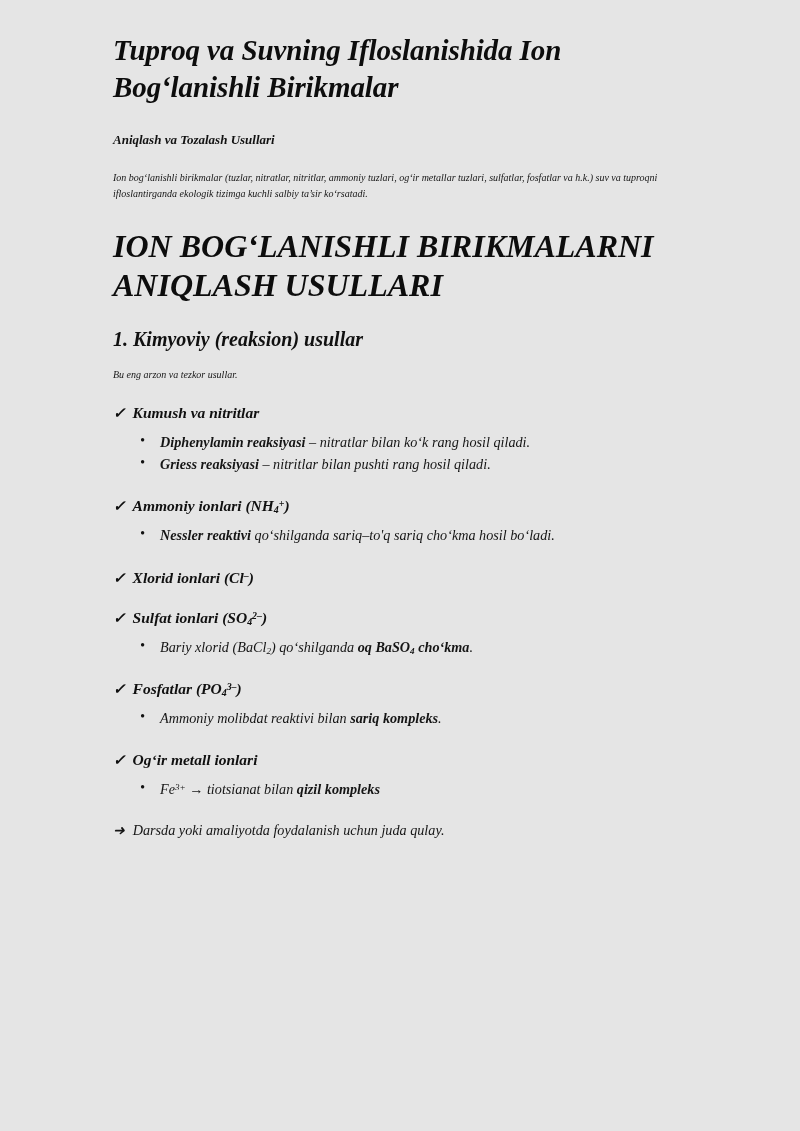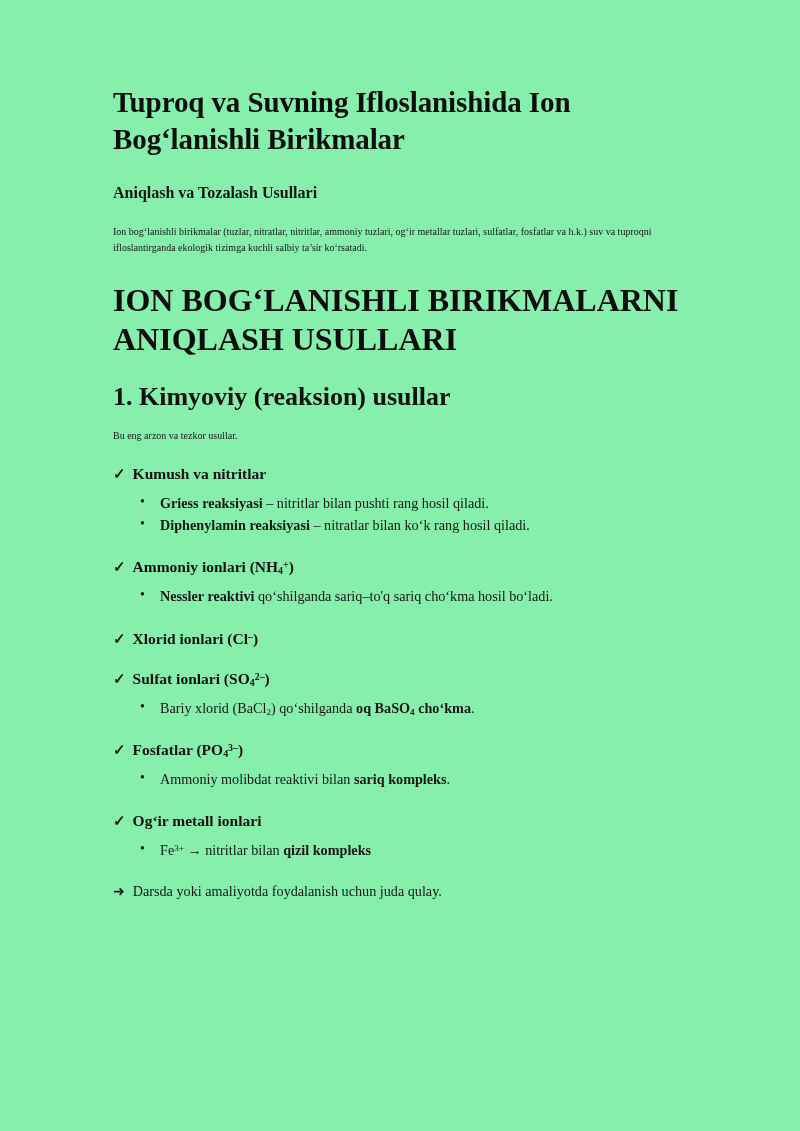--- a/index.html
+++ b/index.html
@@ -11,54 +11,55 @@
     width: 800px;
     height: 1131px;
     font-family: "Liberation Serif", "DejaVu Serif", serif;
     color: #111111;
     -webkit-font-smoothing: antialiased;
   }
   .page {
     position: relative;
     width: 800px;
     height: 1131px;
-    background: #86efac;
+    background: #e5e5e5;
     box-sizing: border-box;
-    padding: 84px 90px 40px 113px;
+    padding: 32px 90px 40px 113px;
+    font-style: italic;
   }
   .doc-title {
     font-size: 29px;
     font-weight: bold;
     line-height: 1.28;
     letter-spacing: -0.1px;
     margin: 0 0 26px 0;
     color: #0d0d0d;
   }
   .doc-subtitle {
-    font-size: 16px;
+    font-size: 13px;
     font-weight: bold;
     margin: 0 0 22px 0;
     color: #121212;
   }
   p.body-text {
     font-size: 10px;
     line-height: 1.53;
     margin: 0 0 20px 0;
     color: #151515;
     max-width: 600px;
   }
   .section-heading {
     font-size: 32px;
     font-weight: bold;
     line-height: 1.24;
     margin: 26px 0 20px 0;
     color: #0d0d0d;
   }
   .sub-heading {
-    font-size: 26px;
+    font-size: 20px;
     font-weight: bold;
     margin: 22px 0 16px 0;
     color: #101010;
   }
   .check-heading {
     font-size: 15.5px;
     font-weight: bold;
     margin: 22px 0 10px 0;
     color: #101010;
     display: flex;
@@ -127,22 +128,22 @@
 
   <h3 class="sub-heading">1. Kimyoviy (reaksion) usullar</h3>
 
   <p class="body-text">Bu eng arzon va tezkor usullar.</p>
 
   <div class="check-heading">
     <span class="check-mark">✓</span>
     <span>Kumush va nitritlar</span>
   </div>
   <ul class="bullets">
+    <li><span class="b">Diphenylamin reaksiyasi</span><span> – nitratlar bilan ko‘k rang hosil qiladi.</span></li>
     <li><span class="b">Griess reaksiyasi</span><span> – nitritlar bilan pushti rang hosil qiladi.</span></li>
-    <li><span class="b">Diphenylamin reaksiyasi</span><span> – nitratlar bilan ko‘k rang hosil qiladi.</span></li>
   </ul>
 
   <div class="check-heading">
     <span class="check-mark">✓</span>
     <span><span>Ammoniy ionlari (NH</span><sub>4</sub><sup>+</sup><span>)</span></span>
   </div>
   <ul class="bullets">
     <li><span class="b">Nessler reaktivi</span><span> qo‘shilganda sariq–to'q sariq cho‘kma hosil bo‘ladi.</span></li>
   </ul>
 
@@ -165,21 +166,21 @@
   </div>
   <ul class="bullets">
     <li><span>Ammoniy molibdat reaktivi bilan </span><span class="b">sariq kompleks</span><span>.</span></li>
   </ul>
 
   <div class="check-heading">
     <span class="check-mark">✓</span>
     <span>Og‘ir metall ionlari</span>
   </div>
   <ul class="bullets">
-    <li><span>Fe</span><sup>3+</sup><span> → nitritlar</span><span> bilan </span><span class="b">qizil kompleks</span></li>
+    <li><span>Fe</span><sup>3+</sup><span> → tiotsianat</span><span> bilan </span><span class="b">qizil kompleks</span></li>
   </ul>
 
   <div class="arrow-note">
     <span class="arrow-glyph">➜</span>
     <span>Darsda yoki amaliyotda foydalanish uchun juda qulay.</span>
   </div>
 
 </div>
 
 </body></html>

